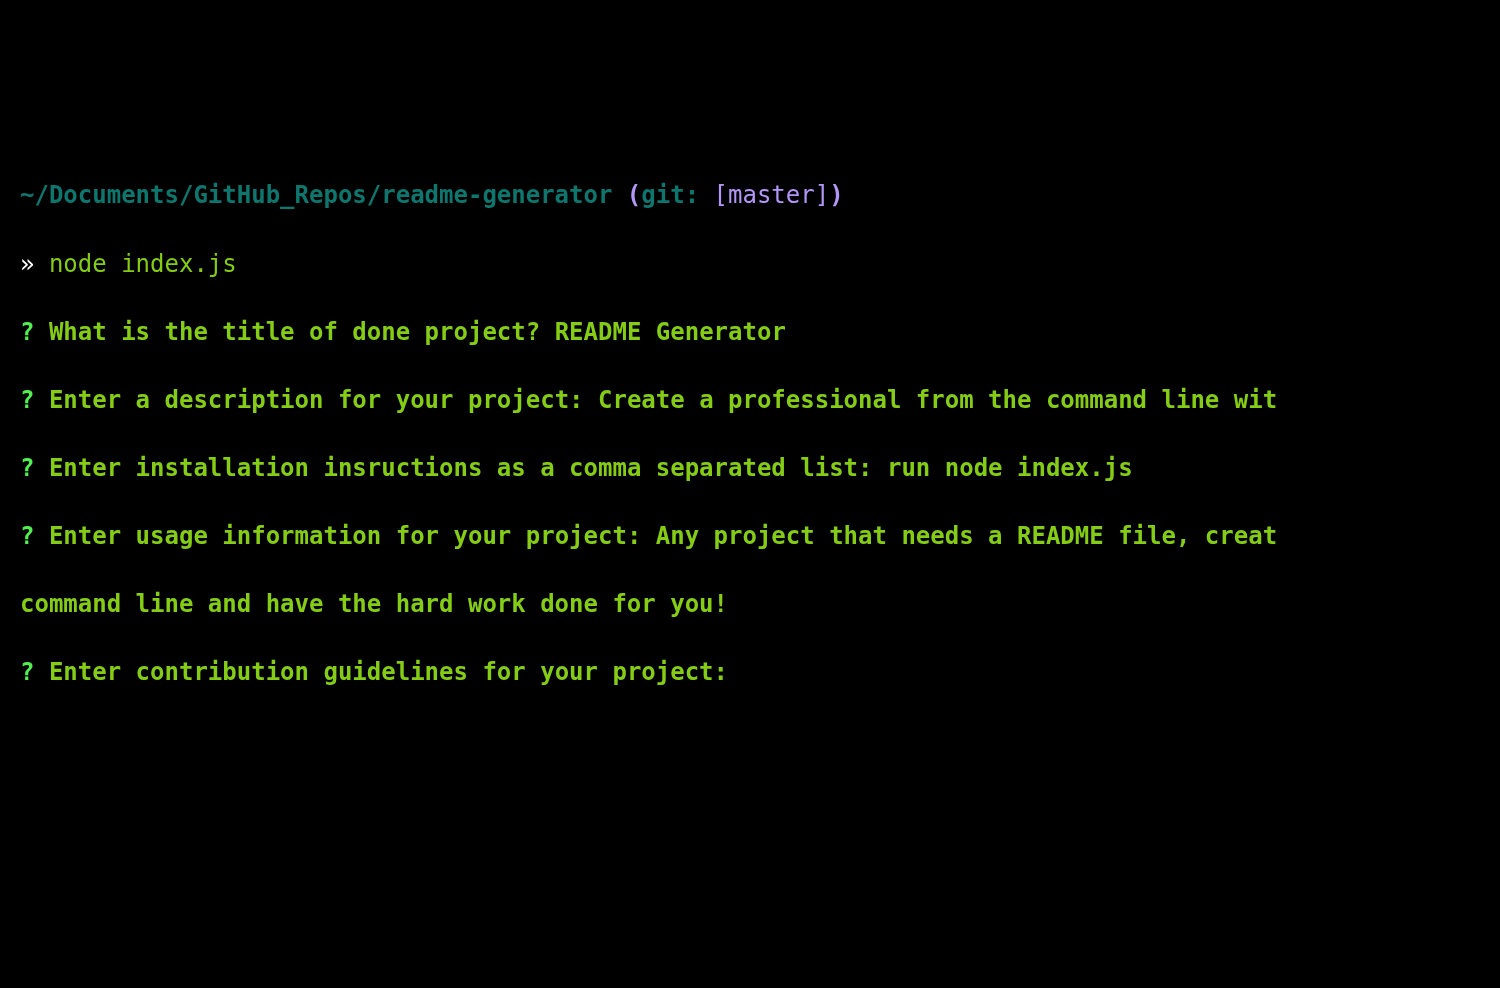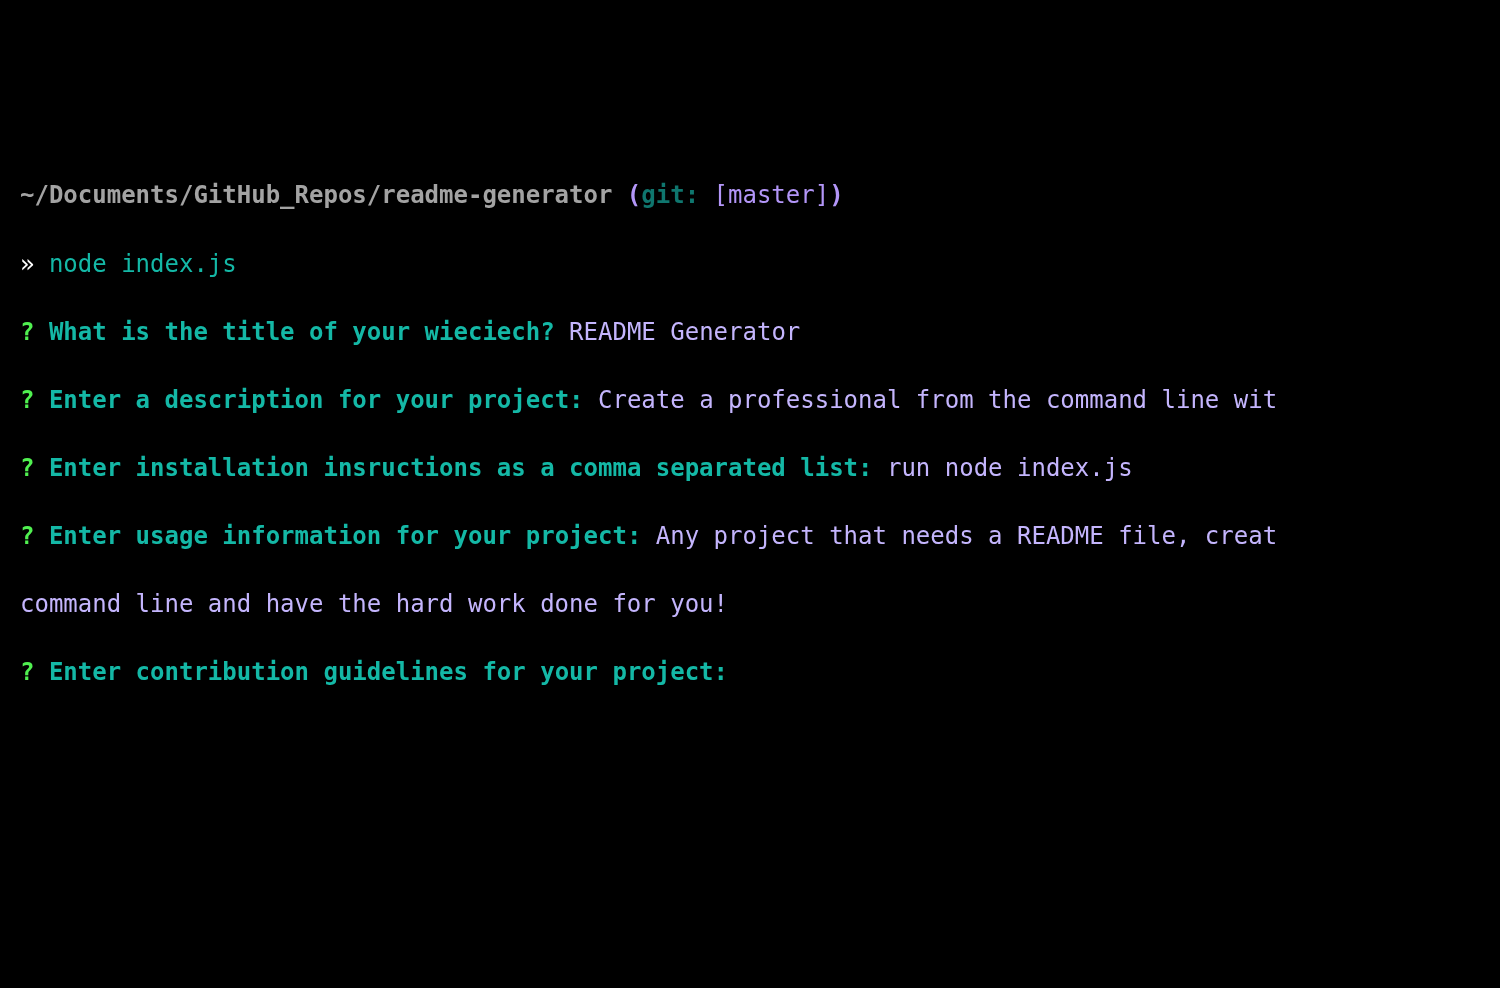--- a/index.html
+++ b/index.html
@@ -19,36 +19,36 @@
       overflow: hidden;
       white-space: pre-wrap;
       word-break: break-all;
     }
     .line {
       white-space: pre-wrap;
       word-break: break-all;
     }
     .bold { font-weight: 700; }
     .green { color: #0f766e; }
-    .white { color: #14b8a6; }
-    .cyan { color: #c4b5fd; }
+    .white { color: #84cc16; }
+    .cyan { color: #84cc16; font-weight: bold; }
     .purple { color: #b396f8; }
-    .yellow { color: #a3a3a3; text-align: center; }
+    .yellow { color: #0f766e; text-align: center; }
     .q-mark { color: #50f050; font-weight: 700; }
     .prompt-arrow { color: #ffffff; font-weight: 400; }
   </style>
 </head>
 <body>
 
 
 
 <div>
 <div class="line"><span class="yellow bold">~/Documents/GitHub_Repos/readme-generator</span><span class="purple bold"> (</span><span class="green bold">git:</span><span class="purple"> [master]</span><span class="purple bold">)</span></div>
 <div class="line"><span class="prompt-arrow">» </span><span class="white">node index.js</span></div>
-<div class="line"><span class="q-mark">? </span><span class="white bold">What is the title of your wieciech?</span><span class="cyan"> README Generator</span></div>
+<div class="line"><span class="q-mark">? </span><span class="white bold">What is the title of done project?</span><span class="cyan"> README Generator</span></div>
 <div class="line"><span class="q-mark">? </span><span class="white bold">Enter a description for your project:</span><span class="cyan"> Create a professional from the command line wit</span></div>
 <div class="line"><span class="q-mark">? </span><span class="white bold">Enter installation insructions as a comma separated list:</span><span class="cyan"> run node index.js</span></div>
 <div class="line"><span class="q-mark">? </span><span class="white bold">Enter usage information for your project:</span><span class="cyan"> Any project that needs a README file, creat</span></div>
 <div class="line"><span class="cyan">command line and have the hard work done for you!</span></div>
 <div class="line"><span class="q-mark">? </span><span class="white bold">Enter contribution guidelines for your project:</span><span class="cyan"></span></div>
 
 
 
 
 </div>

